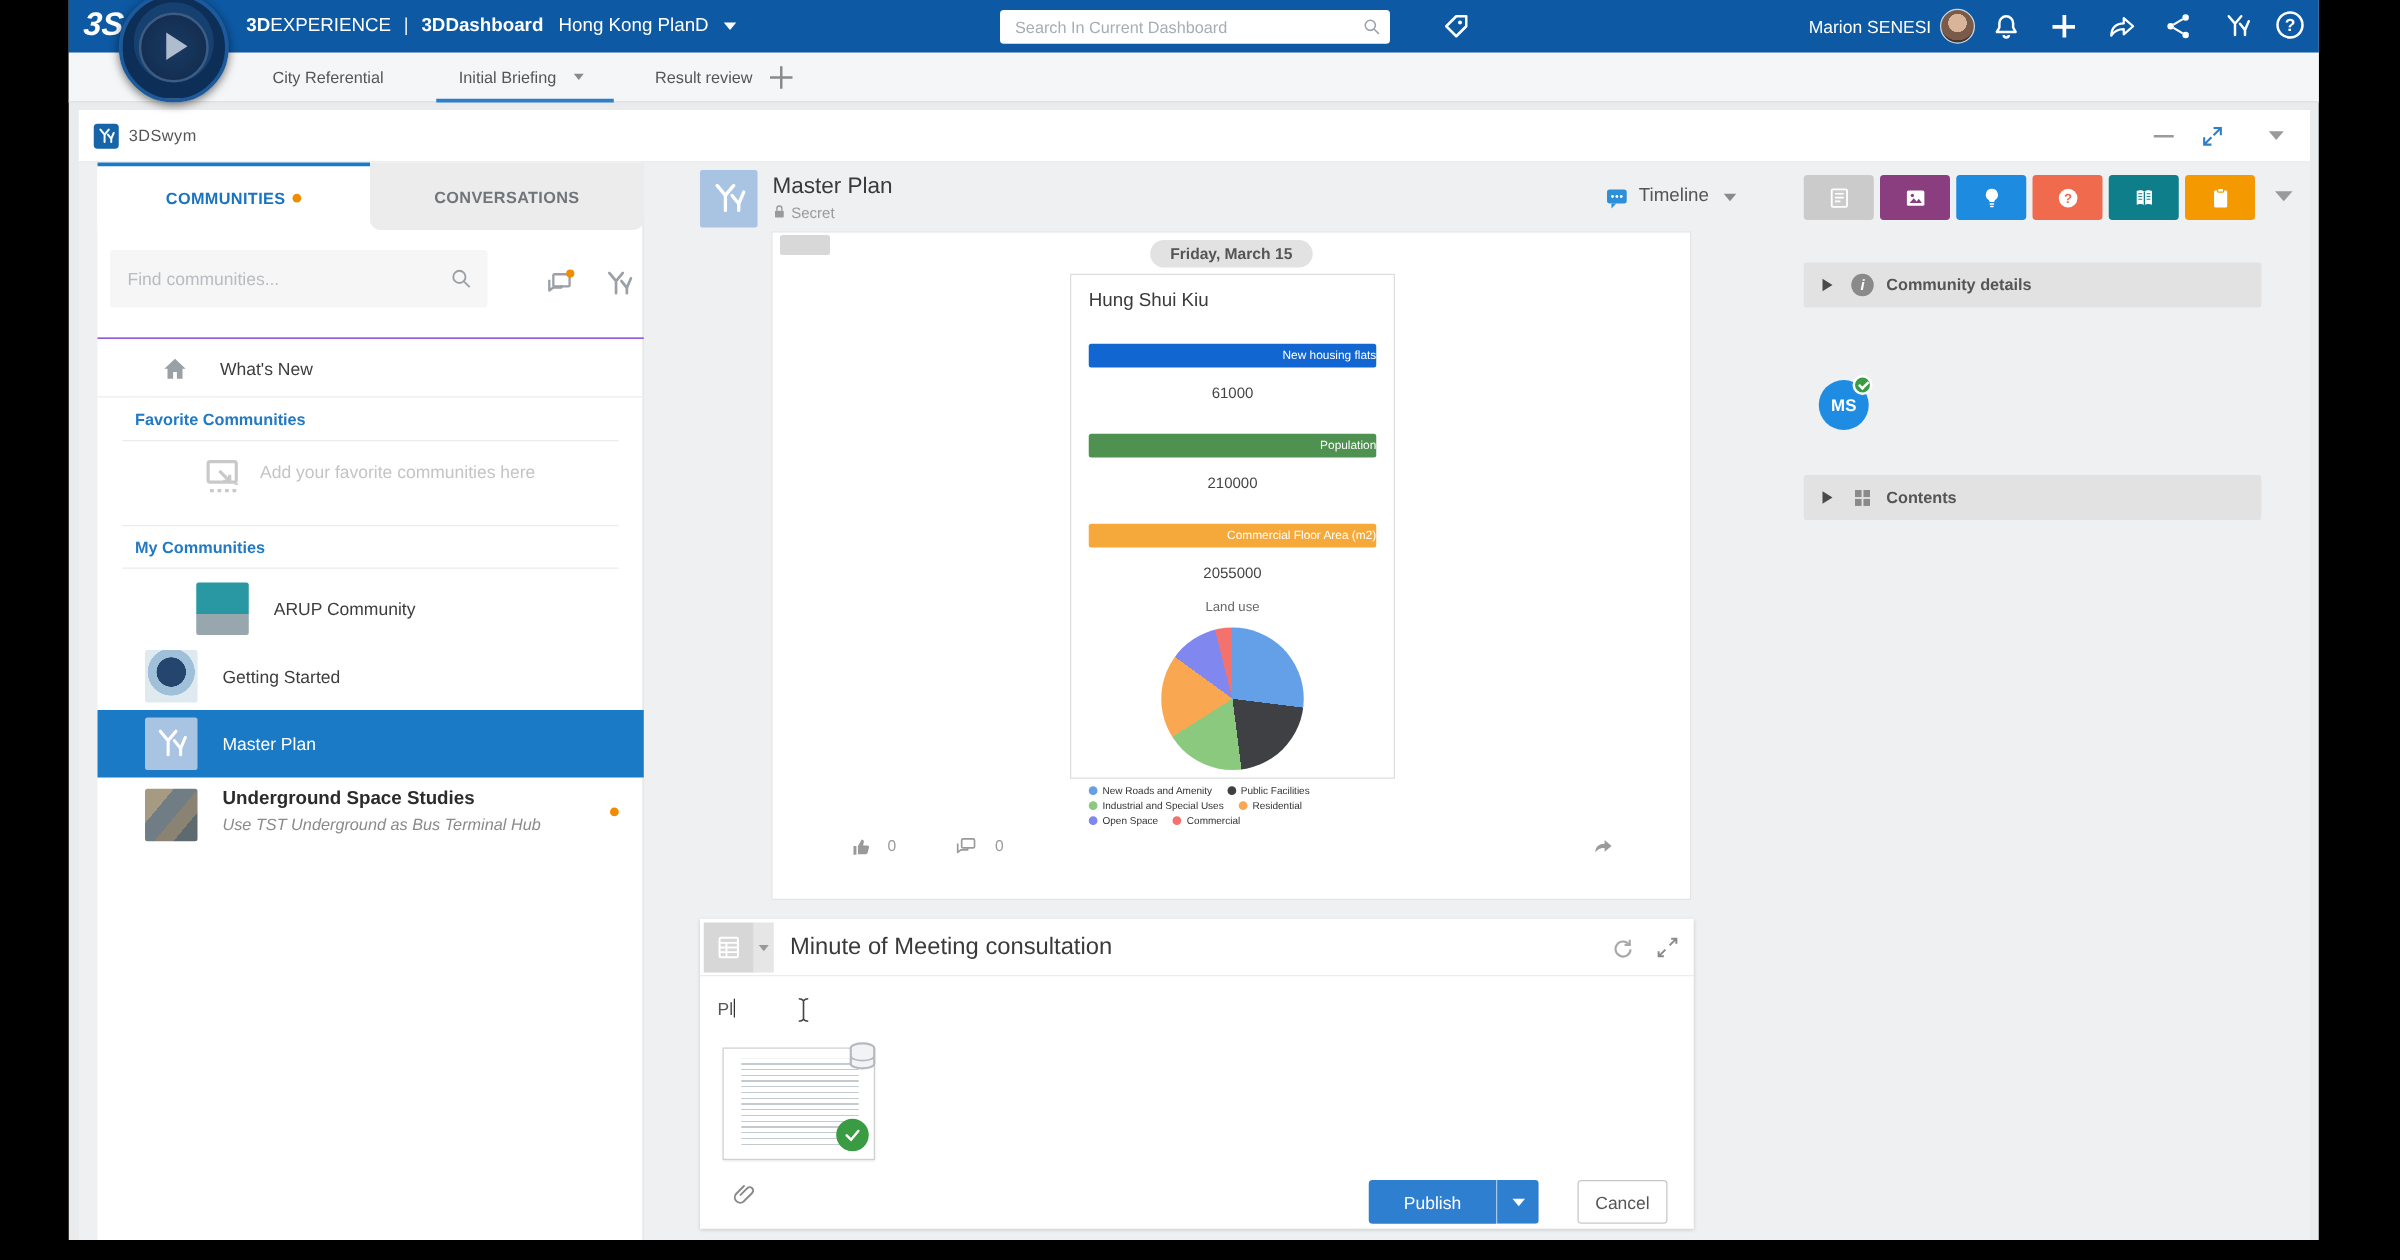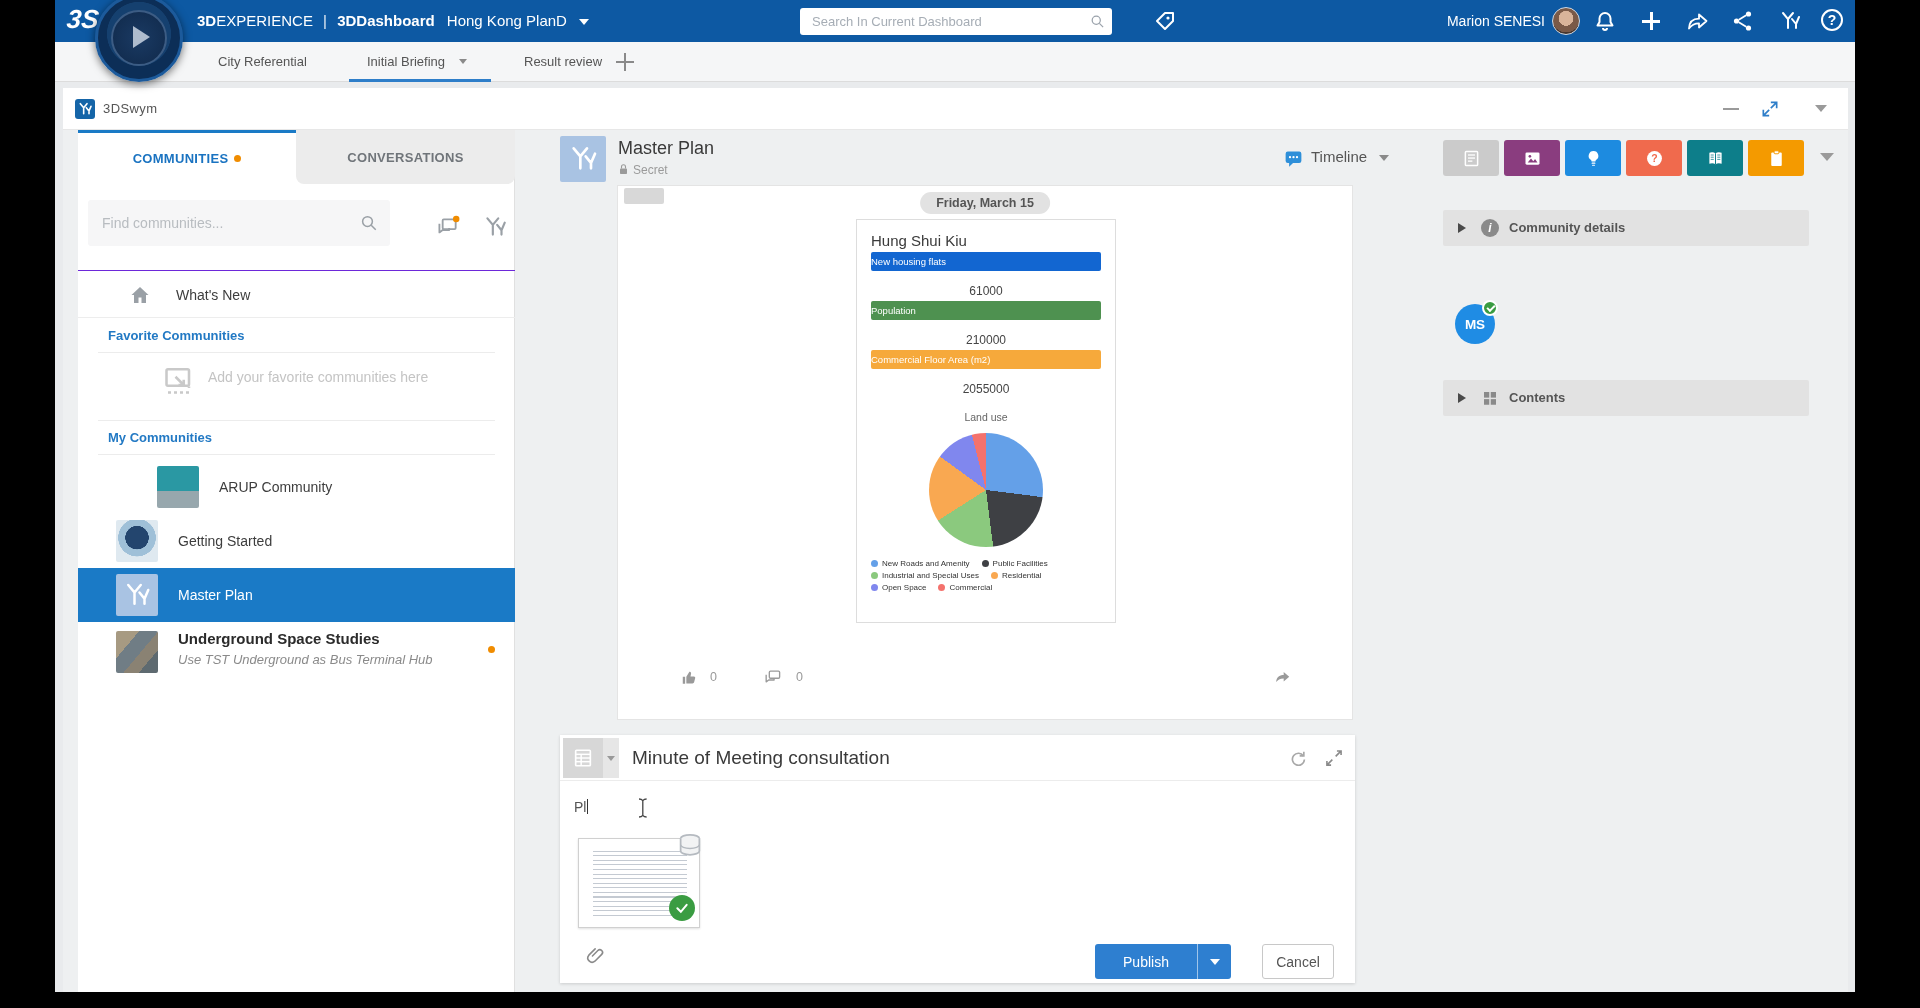--- a/index.html
+++ b/index.html
@@ -119,22 +119,22 @@
 
   
   .post-card{position:absolute;left:562px;top:185px;width:736px;height:535px;background:#fff;
            border:1px solid #e4e4e4;z-index:6;}
   .scroll-remnant{position:absolute;left:6px;top:2px;width:40px;height:16px;background:#d8d8d8;border-radius:2px;}
   .date-chip{position:absolute;left:50%;transform:translateX(-50%);top:6px;background:#e2e2e2;
            border-radius:11px;padding:4px 16px;font-size:12.5px;font-weight:bold;color:#555;white-space:nowrap;}
   .chart-card{position:absolute;left:238px;top:33px;width:260px;height:404px;background:#fff;
            border:1px solid #ddd;padding:12px 14px;}
   .chart-title{font-size:15px;color:#3a3a3a;}
-  .kpi-banner{margin-top:3px;height:19px;line-height:19px;border-radius:2px;color:#fff;font-size:9.5px;
-           text-align:left;overflow:hidden;}
+  .kpi-banner{margin-top:26px;height:19px;line-height:19px;border-radius:2px;color:#fff;font-size:9.5px;
+           text-align:right;overflow:hidden;}
   .kpi-value{margin-top:13px;text-align:center;font-size:12px;color:#444;}
   .pie-title{margin-top:15px;text-align:center;font-size:10.5px;color:#666;}
   .pie{margin:10px auto 0;width:114px;height:114px;border-radius:50%;}
   .legend{margin-top:12px;display:flex;flex-wrap:wrap;column-gap:12px;row-gap:3px;}
   .legend-item{display:flex;align-items:center;font-size:8px;color:#333;white-space:nowrap;}
   .legend-dot{width:7px;height:7px;border-radius:50%;margin-right:4px;flex:0 0 auto;}
   .like-row{position:absolute;left:0;top:478px;width:100%;height:30px;}
   .lr-icon{position:absolute;top:4px;width:19px;height:19px;color:#9a9a9a;}
   .lr-count{position:absolute;top:6px;font-size:12.5px;color:#9a9a9a;}
 

